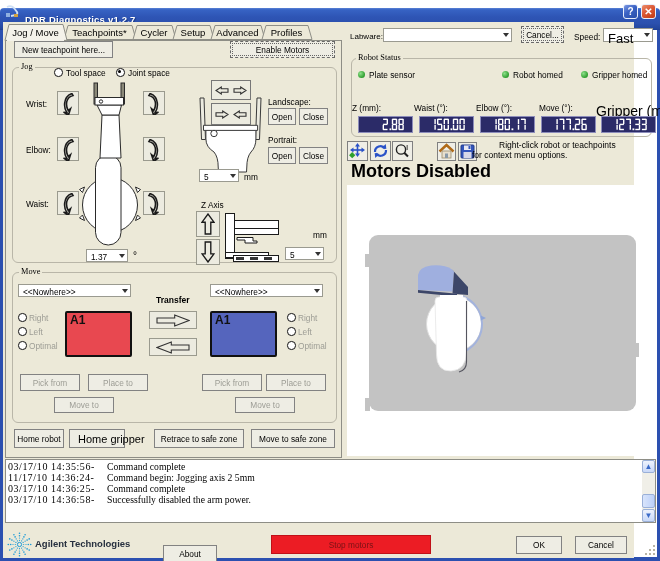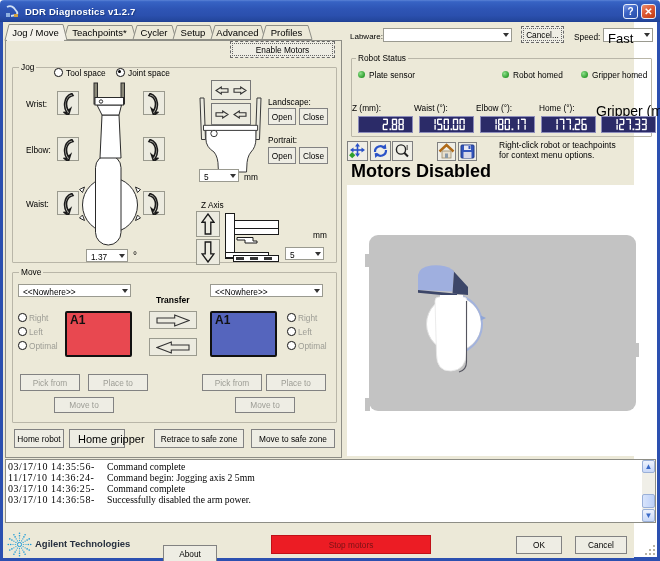--- a/index.html
+++ b/index.html
@@ -1,31 +1,31 @@
 <!DOCTYPE html>
 <html><head><meta charset="utf-8"><style>
 *{margin:0;padding:0;box-sizing:border-box;}
 html,body{width:660px;height:561px;}
 body{font-family:"Liberation Sans",sans-serif;font-size:8.3px;color:#000;background:#fff;}
 #win{position:relative;width:660px;height:561px;overflow:hidden;}
 .abs{position:absolute;}
-#title{left:0;top:0;width:660px;height:22px;
+#title{left:0;top:8px;width:660px;height:22px;
  background:linear-gradient(#5a83d6 0%,#3763c4 8%,#2e55b5 40%,#2b50ae 70%,#24479e 92%,#1e3f92 100%);
  border-radius:4px 4px 0 0;}
 #title .txt{position:absolute;left:25px;top:6px;color:#fff;font-weight:bold;font-size:9.5px;letter-spacing:0.2px;
  text-shadow:1px 1px 1px #1a3a80;}
 .tbtn{position:absolute;top:4px;width:15px;height:15px;border:1px solid #e8eefb;border-radius:3px;
  color:#fff;font-weight:bold;font-size:10px;text-align:center;line-height:13px;}
 #helpb{left:623px;background:linear-gradient(145deg,#7d98e2 0%,#3a62c4 45%,#2a4fa8 100%);}
 #closeb{left:641px;background:linear-gradient(145deg,#eb8f6e 0%,#dc5936 45%,#c23c12 100%);}
 .wb{background:#2c50b0;}
 #body{left:3px;top:22px;width:631px;height:536px;background:#ece9d8;font-size:8.3px;}
 .btn{position:absolute;border:1px solid #828282;background:#eeede4;text-align:center;color:#000;}
 .btn span{position:relative;top:50%;transform:translateY(-50%);display:block;white-space:nowrap;}
-.gbx{position:absolute;border:1px solid #b9b6a8;border-radius:1px;}
+.gbx{position:absolute;border:1px solid #b9b6a8;border-radius:6px;font-family:Liberation Serif, serif;}
 .glabel{position:absolute;background:#ece9d8;padding:0 2px;top:-6px;font-size:8.3px;}
 .combo{position:absolute;background:#fff;border:1px solid #9a9a90;}
 .combo .cv{position:absolute;left:4px;top:2px;}
 .carr{position:absolute;right:2px;width:0;height:0;border-left:3px solid transparent;border-right:3px solid transparent;border-top:4px solid #333;}
 .radio{position:absolute;width:8.5px;height:8.5px;border:1.6px solid #111;border-radius:50%;background:#fff;}
 .radio.on::after{content:"";position:absolute;left:1.1px;top:1.1px;width:3px;height:3px;border-radius:50%;background:#000;}
 .lbl{position:absolute;white-space:nowrap;}
 .dis{color:#9d9d95;}
 .disp{position:absolute;width:55px;height:17px;background:#2b2b68;border:1px solid #8d8dbb;}
 .disp svg{position:absolute;left:-1px;top:-1px;}
@@ -55,20 +55,23 @@
         <path d="M263,1.5 L305,1.5 L309,15.5 L259,15.5 Z" fill="#ece9d8" stroke="#8e8e86" stroke-width="1"></path>
         <path d="M6,0.5 L60,0.5 L64,16.4 L2,16.4 Z" fill="#f4f2ea" stroke="#8e8e86" stroke-width="1"></path>
         <text x="32.5" y="11.5" font-size="9.5px" text-anchor="middle" fill="#000">Jog / Move</text>
         <text x="96.5" y="11.5" font-size="9.5px" text-anchor="middle" fill="#000">Teachpoints*</text>
         <text x="151.0" y="11.5" font-size="9.5px" text-anchor="middle" fill="#000">Cycler</text>
         <text x="190.0" y="11.5" font-size="9.5px" text-anchor="middle" fill="#000">Setup</text>
         <text x="234.5" y="11.5" font-size="9.5px" text-anchor="middle" fill="#000">Advanced</text>
         <text x="283.5" y="11.5" font-size="9.5px" text-anchor="middle" fill="#000">Profiles</text>
       </svg>
       <div class="abs" style="left:4px;top:17px;width:57px;height:2px;background:#f4f2ea"></div>
+      <div class="btn" style="left:11px;top:19px;width:99px;height:17px;font-size:8.3px;color:#000;">
+        <span>New teachpoint here...</span>
+      </div>
       <div class="btn" style="left:227px;top:19px;width:105px;height:17px;font-size:8.3px;color:#000;outline:1px dotted #666;outline-offset:-3px;border:1px dashed #6a6a6a;">
         <span>Enable Motors</span>
       </div>
       <div class="gbx" style="left:9px;top:45px;width:325px;height:196px;">
         <div class="glabel" style="left:6px">Jog</div>
       </div>
       <div class="radio" style="left:51px;top:46px;"></div>
       <div class="lbl " style="left:63px;top:46px;font-size:8.3px;">Tool space</div>
       <div class="radio on" style="left:113px;top:46px;"></div>
       <div class="lbl " style="left:125px;top:46px;font-size:8.3px;">Joint space</div>
@@ -285,21 +288,21 @@
       </div>
       <div class="abs" style="left:355px;top:49px;width:7px;height:7px;border-radius:50%;background:radial-gradient(circle at 35% 35%, #8ee08a, #2f9e2f 70%, #1a7a1a);"></div>
       <div class="lbl " style="left:366px;top:48px;font-size:8.3px;">Plate sensor</div>
       <div class="abs" style="left:499px;top:49px;width:7px;height:7px;border-radius:50%;background:radial-gradient(circle at 35% 35%, #8ee08a, #2f9e2f 70%, #1a7a1a);"></div>
       <div class="lbl " style="left:510px;top:48px;font-size:8.3px;">Robot homed</div>
       <div class="abs" style="left:578px;top:49px;width:7px;height:7px;border-radius:50%;background:radial-gradient(circle at 35% 35%, #8ee08a, #2f9e2f 70%, #1a7a1a);"></div>
       <div class="lbl " style="left:589px;top:48px;font-size:8.3px;">Gripper homed</div>
       <div class="lbl " style="left:349px;top:81px;font-size:8.3px;">Z (mm):</div>
       <div class="lbl " style="left:411px;top:81px;font-size:8.3px;">Waist (°):</div>
       <div class="lbl " style="left:473px;top:81px;font-size:8.3px;">Elbow (°):</div>
-      <div class="lbl " style="left:536px;top:81px;font-size:8.3px;">Home (°):</div>
+      <div class="lbl " style="left:536px;top:81px;font-size:8.3px;">Move (°):</div>
       <div class="lbl " style="left:593px;top:81px;font-size:14px;">Gripper (mm):</div>
       <div class="disp" style="left:355px;top:94px">
         <svg width="55" height="17" viewBox="0 0 55 17">
           <rect x="25.1" y="2.6" width="4.4" height="1.4" fill="#fff"></rect>
           <rect x="28.6" y="3.1" width="1.4" height="4.9" fill="#fff"></rect>
           <rect x="25.1" y="7.7" width="4.4" height="1.4" fill="#fff"></rect>
           <rect x="24.6" y="8.8" width="1.4" height="4.9" fill="#fff"></rect>
           <rect x="25.1" y="12.8" width="4.4" height="1.4" fill="#fff"></rect>
           <rect x="31.5" y="12.4" width="1.8" height="1.8" fill="#fff"></rect>
           <rect x="34.3" y="2.6" width="4.4" height="1.4" fill="#fff"></rect>
@@ -451,21 +454,21 @@
           <rect x="4" y="8" width="9" height="7" fill="#e8e0ce" stroke="#9a8a6a" stroke-width="0.8"></rect>
           <rect x="7" y="10.5" width="3" height="4.5" fill="#8a9aa8"></rect>
         </svg></div>
       <div class="tb" style="left:455px;top:120px;width:19px;height:19px"><svg width="17" height="17" viewBox="0 0 17 17">
           <rect x="2" y="2" width="13" height="13" rx="1" fill="#3355bb" stroke="#223a88" stroke-width="1"></rect>
           <rect x="5" y="2.5" width="7" height="4.5" fill="#e8e8f2"></rect>
           <rect x="4.5" y="9" width="8" height="6" fill="#d8d8e8"></rect>
           <rect x="9.5" y="3" width="2" height="3" fill="#3355bb"></rect>
         </svg></div>
       <div class="lbl " style="left:496px;top:118px;font-size:8.5px;">Right-click robot or teachpoints</div>
-      <div class="lbl " style="left:496px;top:128px;font-size:8.5px;">for context menu options.</div>
+      <div class="lbl " style="left:469px;top:128px;font-size:8.5px;">for context menu options.</div>
       <div class="lbl " style="left:348px;top:139px;font-size:18px;font-weight:bold;">Motors Disabled</div>
       <div class="abs" style="left:344px;top:163px;width:304px;height:271px;background:#fff;"></div>
       <div class="abs" style="left:366px;top:213px;width:267px;height:176px;background:#c3c3c3;border-radius:9px;"></div>
       <div class="abs" style="left:362px;top:232px;width:5px;height:13px;background:#c3c3c3;"></div>
       <div class="abs" style="left:362px;top:376px;width:5px;height:13px;background:#c3c3c3;"></div>
       <div class="abs" style="left:631px;top:321px;width:5px;height:14px;background:#c3c3c3;"></div>
       <svg class="abs" style="left:407px;top:236px" width="90" height="125" viewBox="0 0 90 125">
 <circle cx="44" cy="66" r="27.5" fill="#fff" stroke="#dcdcdc" stroke-width="1"></circle>
 <path d="M52.5,38.5 A29.5,29.5 0 0 1 55,93" fill="none" stroke="#a3b3dd" stroke-width="2"></path>
 <path d="M76,60 L70.8,57.4 L70.8,62.6 Z" fill="#8fa5d8"></path>

